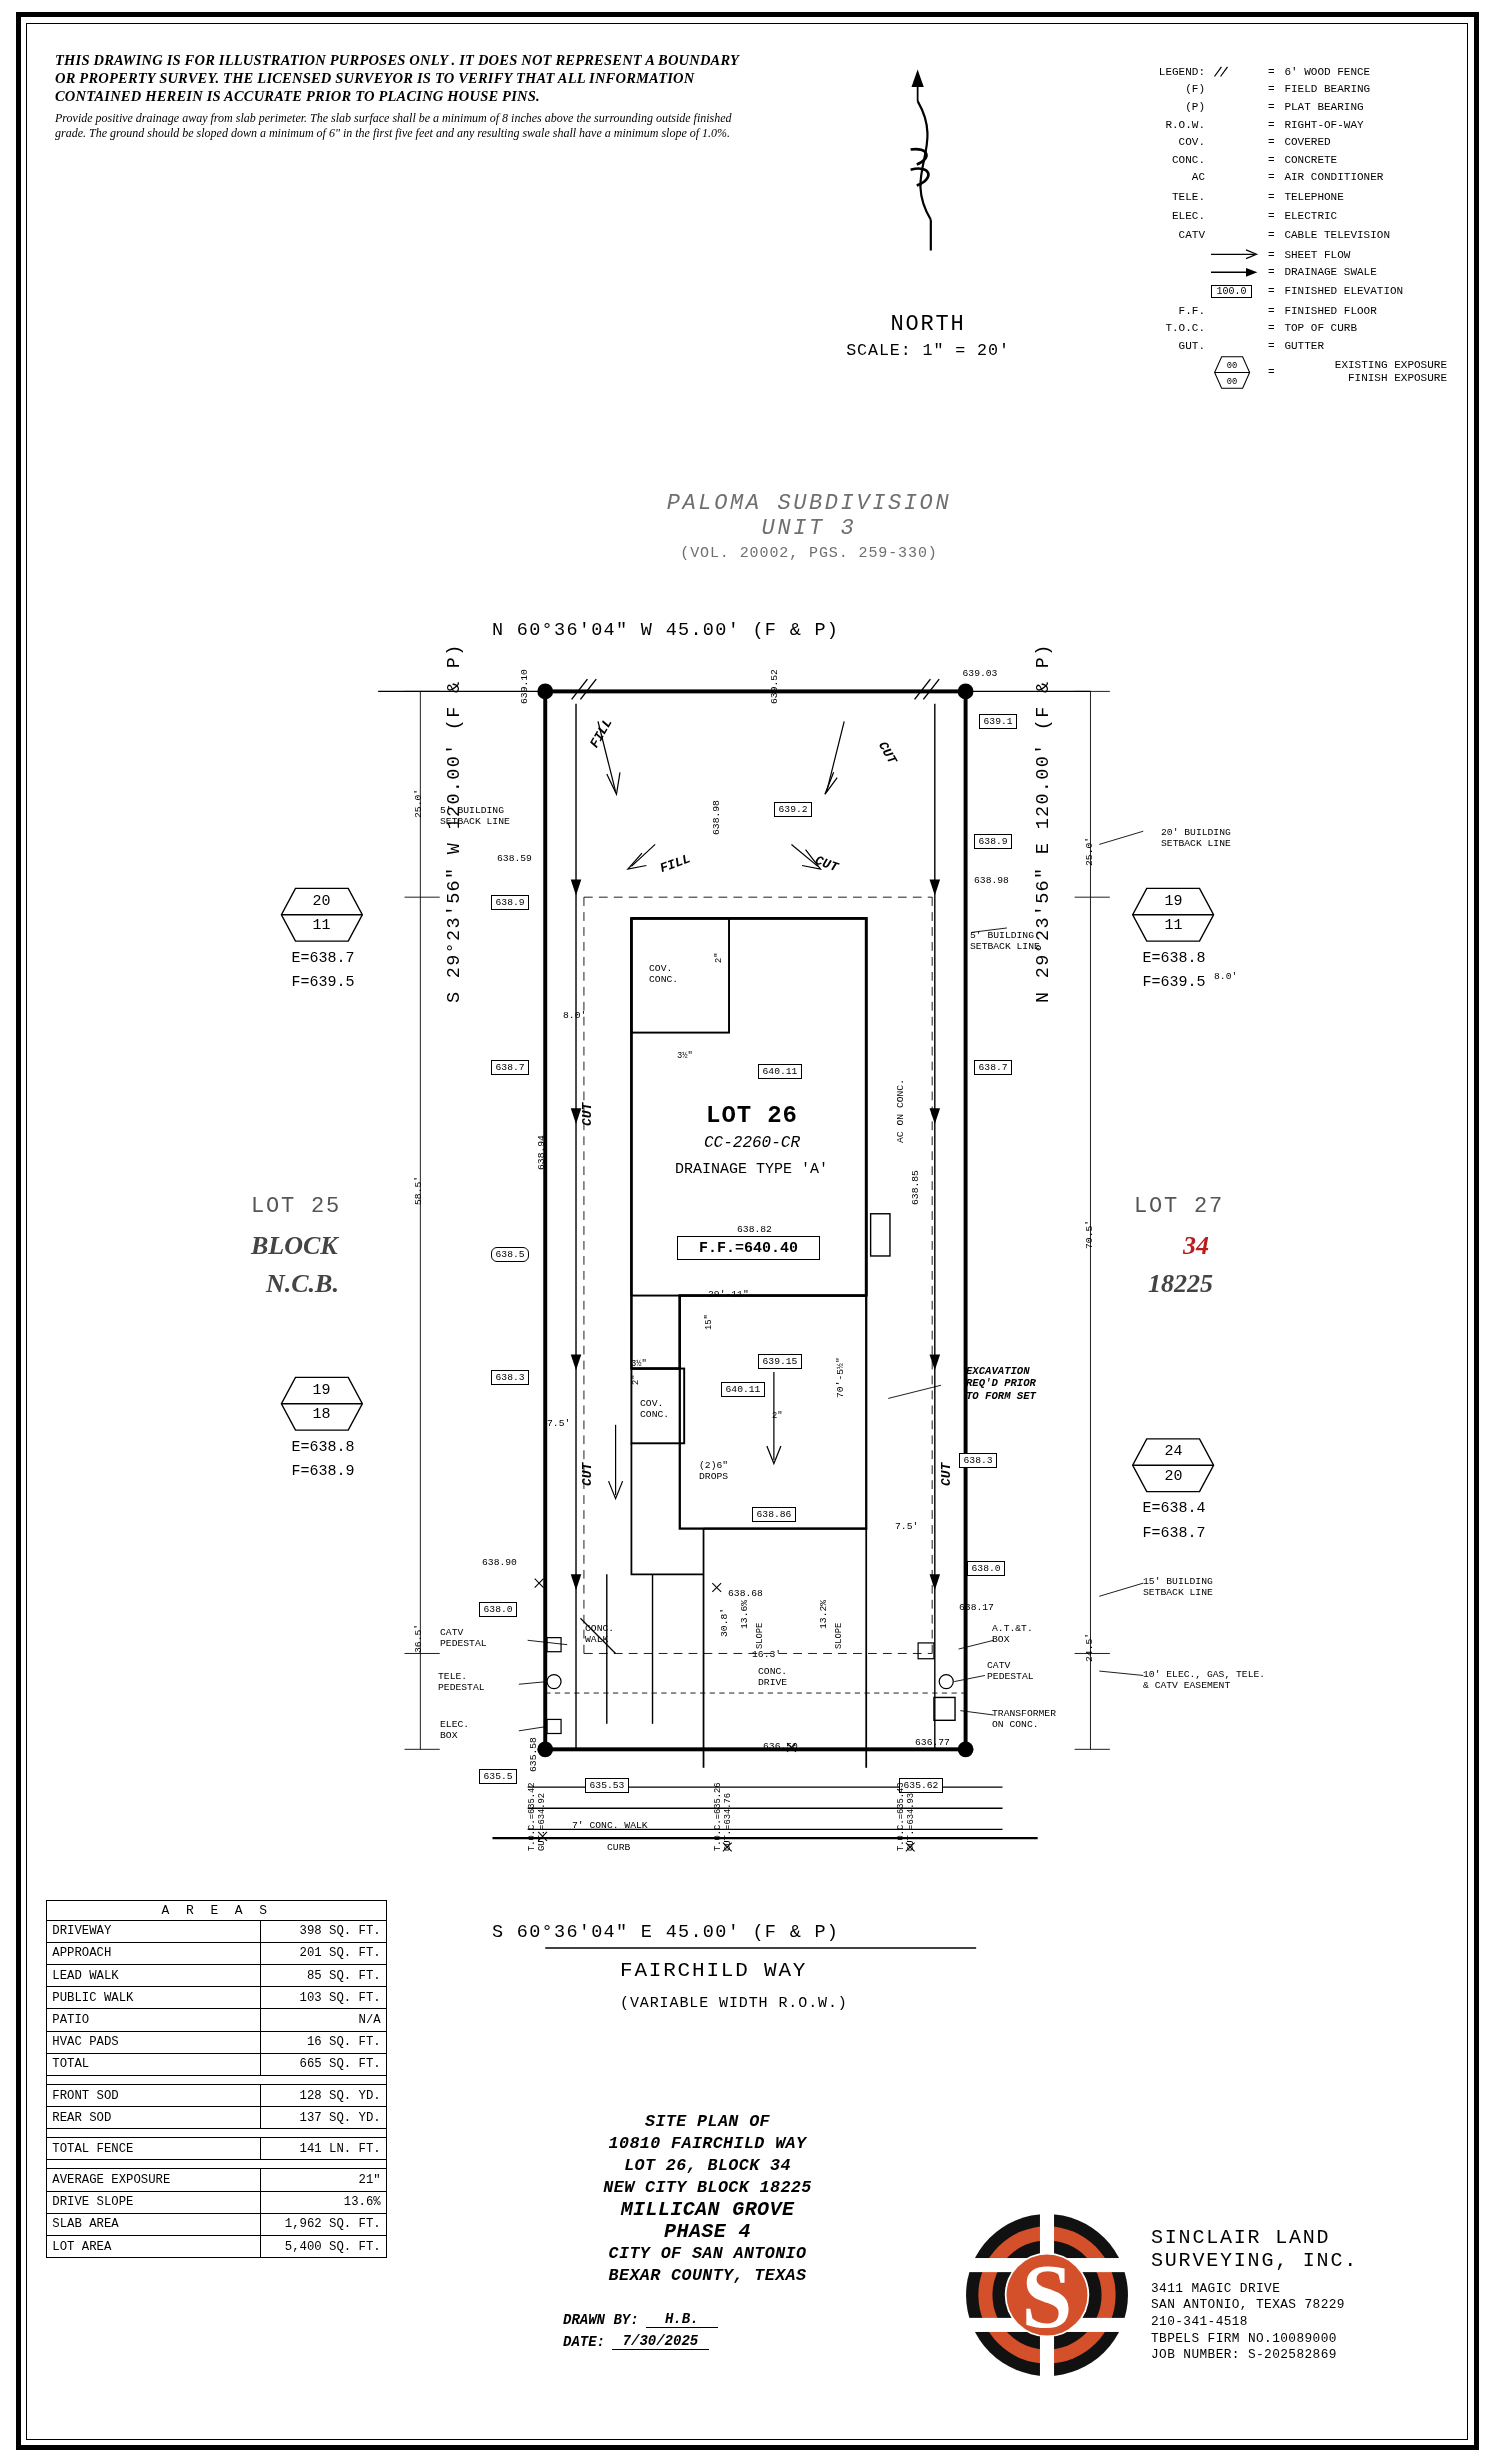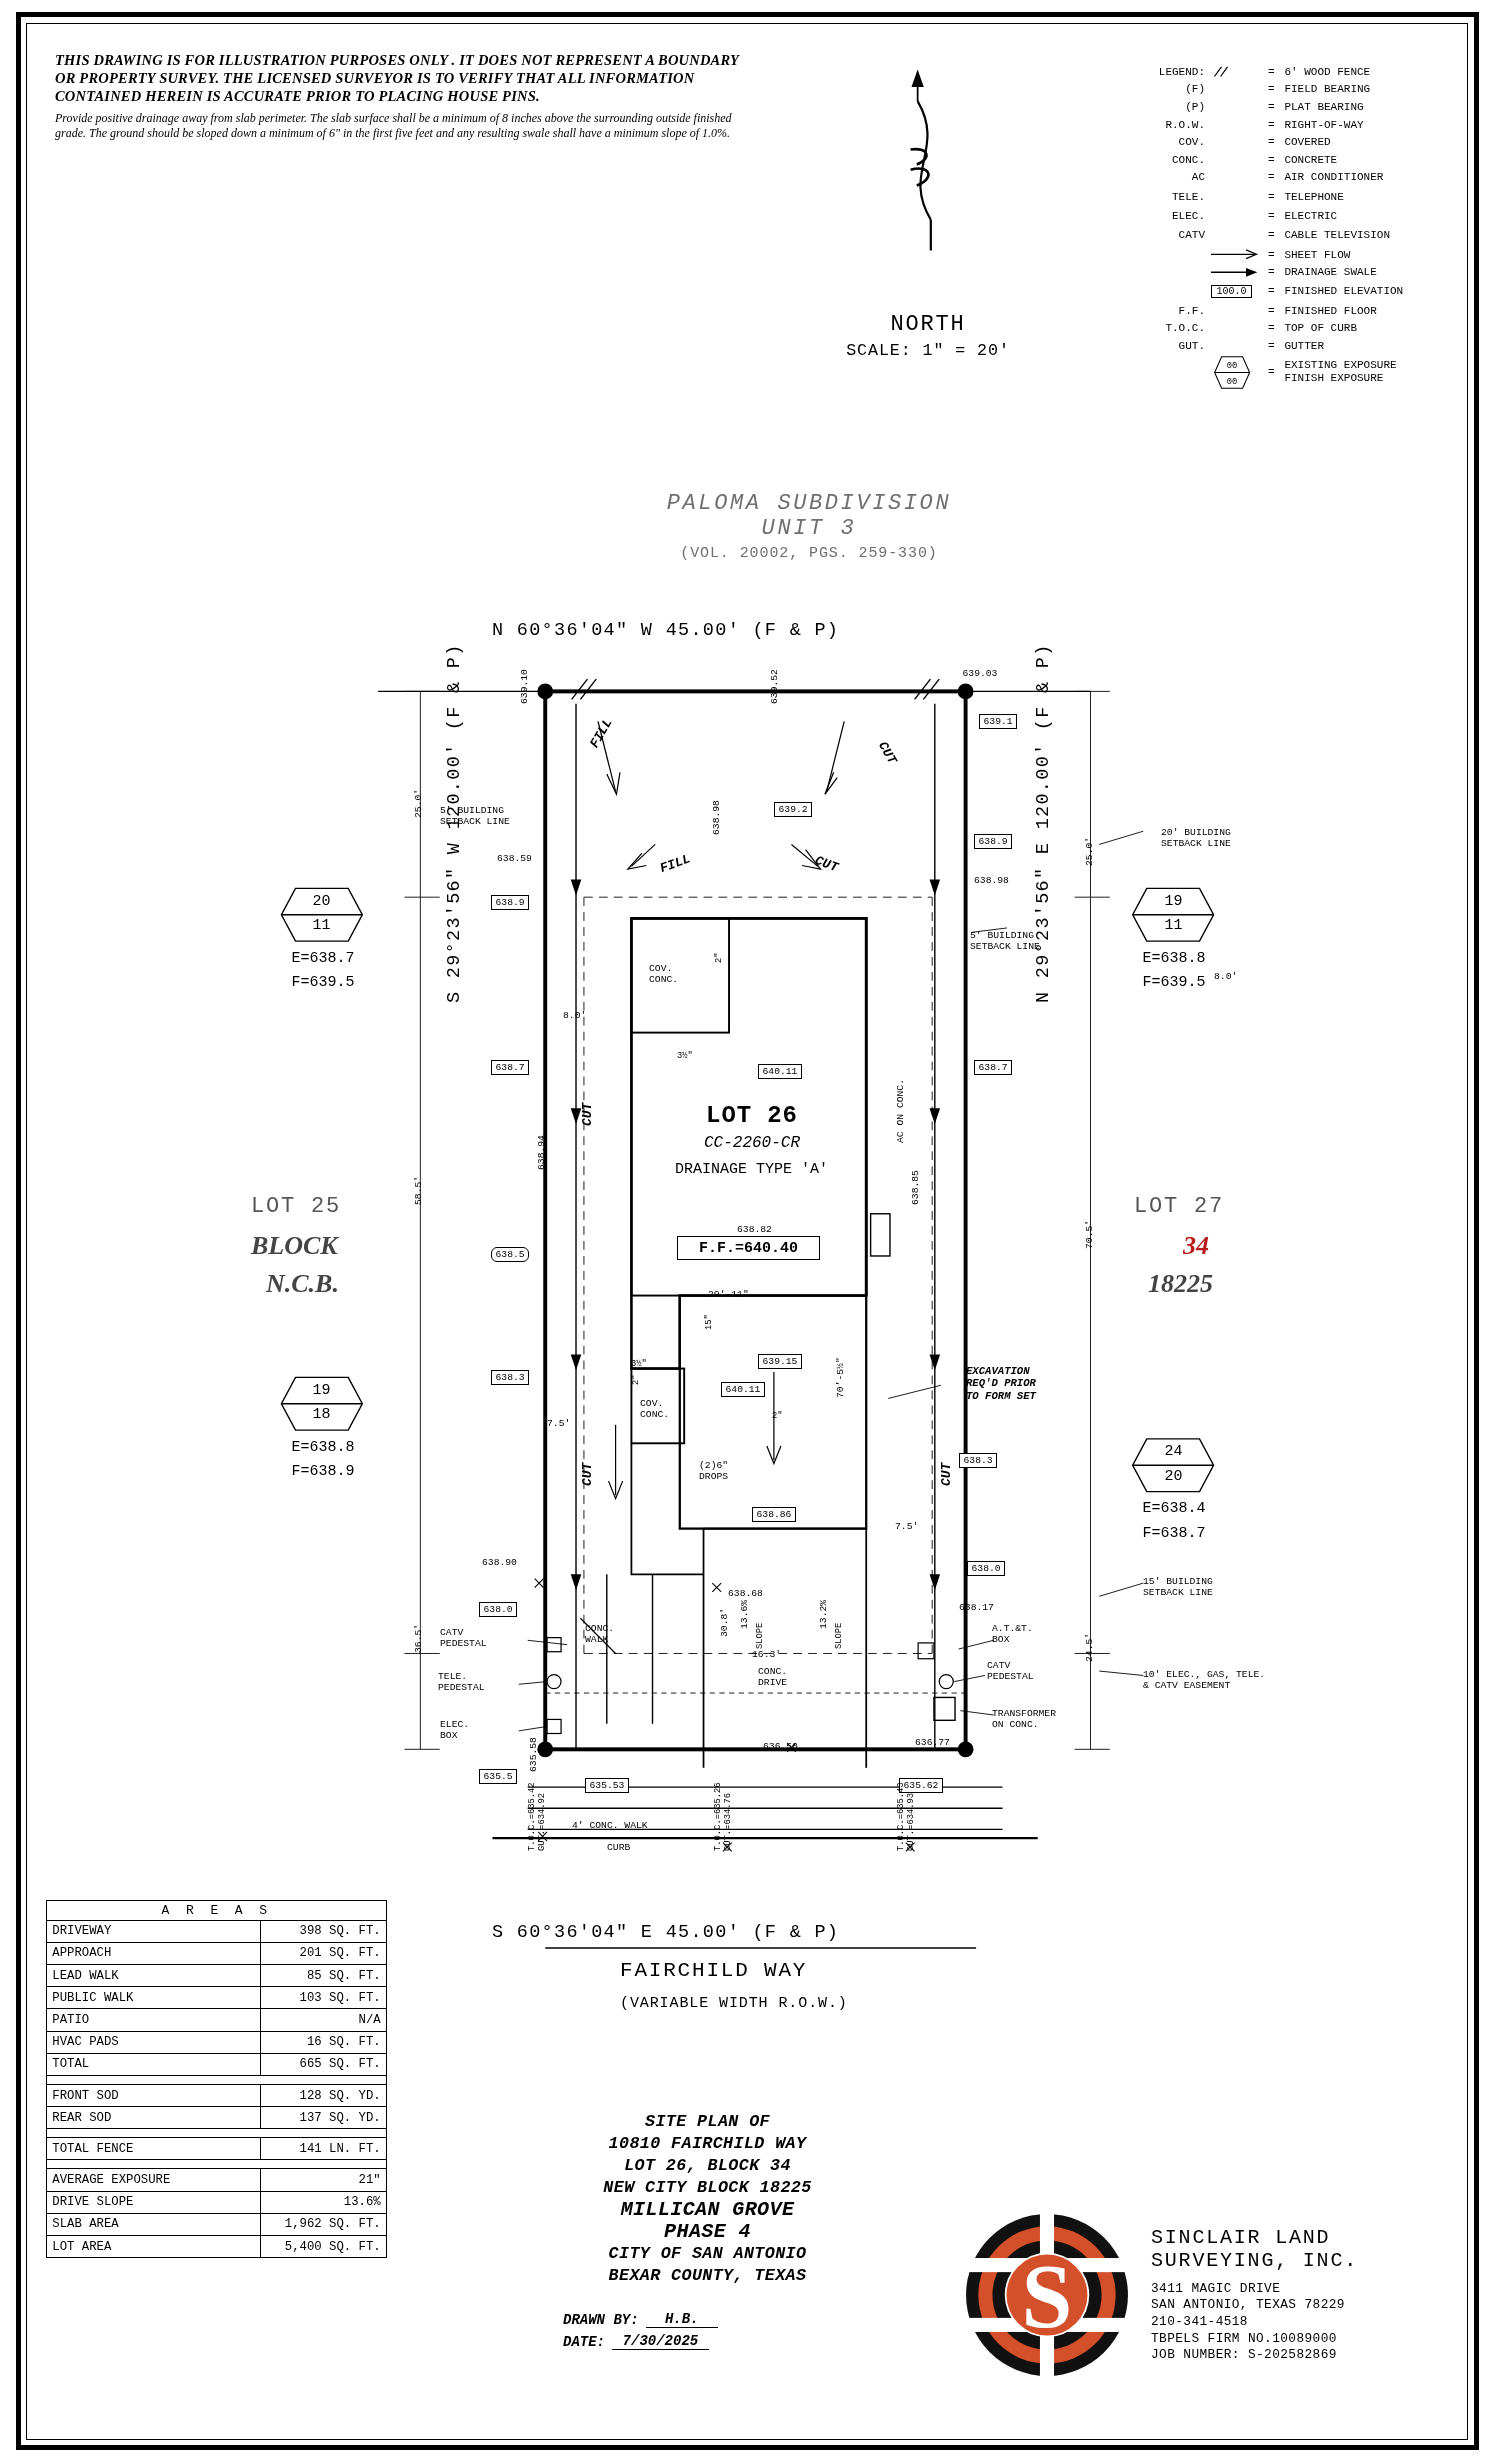--- a/index.html
+++ b/index.html
@@ -185,21 +185,21 @@
       <div class="k"></div>
       <div class="sym">
         <svg width="44" height="35" viewBox="0 0 50 40" style="font-size:12.5px">
           <polygon points="12,2 36,2 44,20 36,38 12,38 4,20" fill="#fff" stroke="#000" stroke-width="1.2"></polygon>
           <line x1="4" y1="20" x2="44" y2="20" stroke="#000" stroke-width="1.2"></line>
           <text x="24" y="15" font-size="10" text-anchor="middle" font-family="Liberation Mono, monospace">00</text>
           <text x="24" y="33" font-size="10" text-anchor="middle" font-family="Liberation Mono, monospace">00</text>
         </svg>
       </div>
       <div class="e">=</div>
-      <div class="v" style="line-height:13px;">
+      <div class="v" style="line-height:13px;text-align:right;">
         <div>EXISTING EXPOSURE</div>
         <div>FINISH EXPOSURE</div>
       </div>
     </div>
   </div>
 
   <div class="abs" style="left:862px;top:66px;">
     <svg width="106" height="246" viewBox="0 0 120 280">
       <line x1="63" y1="18" x2="63" y2="40" stroke="#000" stroke-width="2"></line>
       <polygon points="63,4 56,24 70,24" fill="#000"></polygon>
@@ -503,21 +503,21 @@
   <div class="abs tiny" style="left:895px;top:1143px;transform:rotate(-90deg);transform-origin:left top;">AC ON CONC.</div>
   <div class="abs tiny b ital" style="left:966px;top:1365px;white-space:pre-line;line-height:12.3px;font-size:10.6px;">EXCAVATION
 REQ'D PRIOR
 TO FORM SET</div>
   <div class="abs tiny" style="left:585px;top:1623px;white-space:pre-line;line-height:11.4px;">CONC.
 WALK</div>
   <div class="abs tiny" style="left:758px;top:1666px;white-space:pre-line;line-height:11.4px;">CONC.
 DRIVE</div>
   <div class="abs tiny2" style="left:755px;top:1649px;transform:rotate(-90deg);transform-origin:left top;">SLOPE</div>
   <div class="abs tiny2" style="left:834px;top:1649px;transform:rotate(-90deg);transform-origin:left top;">SLOPE</div>
-  <div class="abs tiny" style="left:572px;top:1820px;">4' CONC. WALK</div>
+  <div class="abs tiny" style="left:572px;top:1820px;">7' CONC. WALK</div>
   <div class="abs tiny" style="left:607px;top:1842px;">CURB</div>
   <div class="abs tiny" style="left:440px;top:1627px;white-space:pre-line;line-height:11.4px;">CATV
 PEDESTAL</div>
   <div class="abs tiny" style="left:438px;top:1671px;white-space:pre-line;line-height:11.4px;">TELE.
 PEDESTAL</div>
   <div class="abs tiny" style="left:440px;top:1719px;white-space:pre-line;line-height:11.4px;">ELEC.
 BOX</div>
   <div class="abs tiny" style="left:992px;top:1623px;white-space:pre-line;line-height:11.4px;">A.T.&amp;T.
 BOX</div>
   <div class="abs tiny" style="left:987px;top:1660px;white-space:pre-line;line-height:11.4px;">CATV

